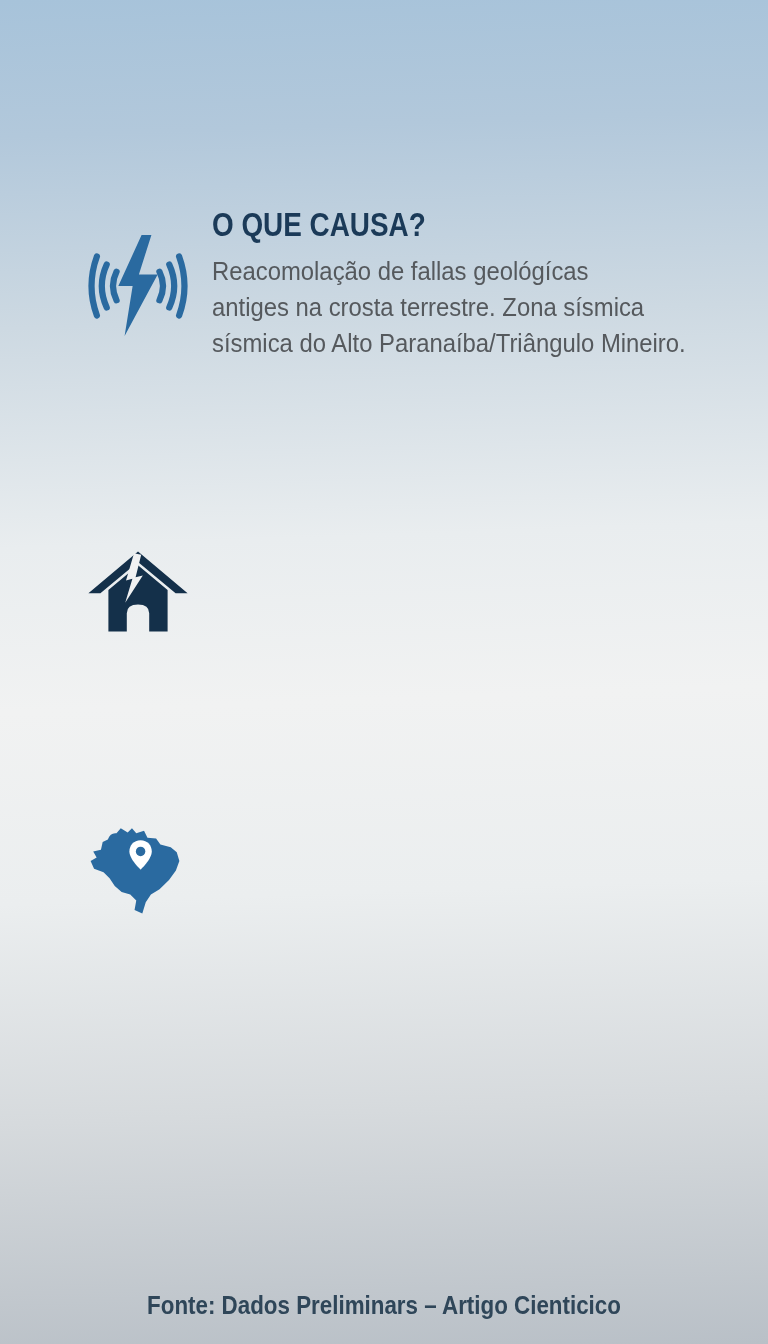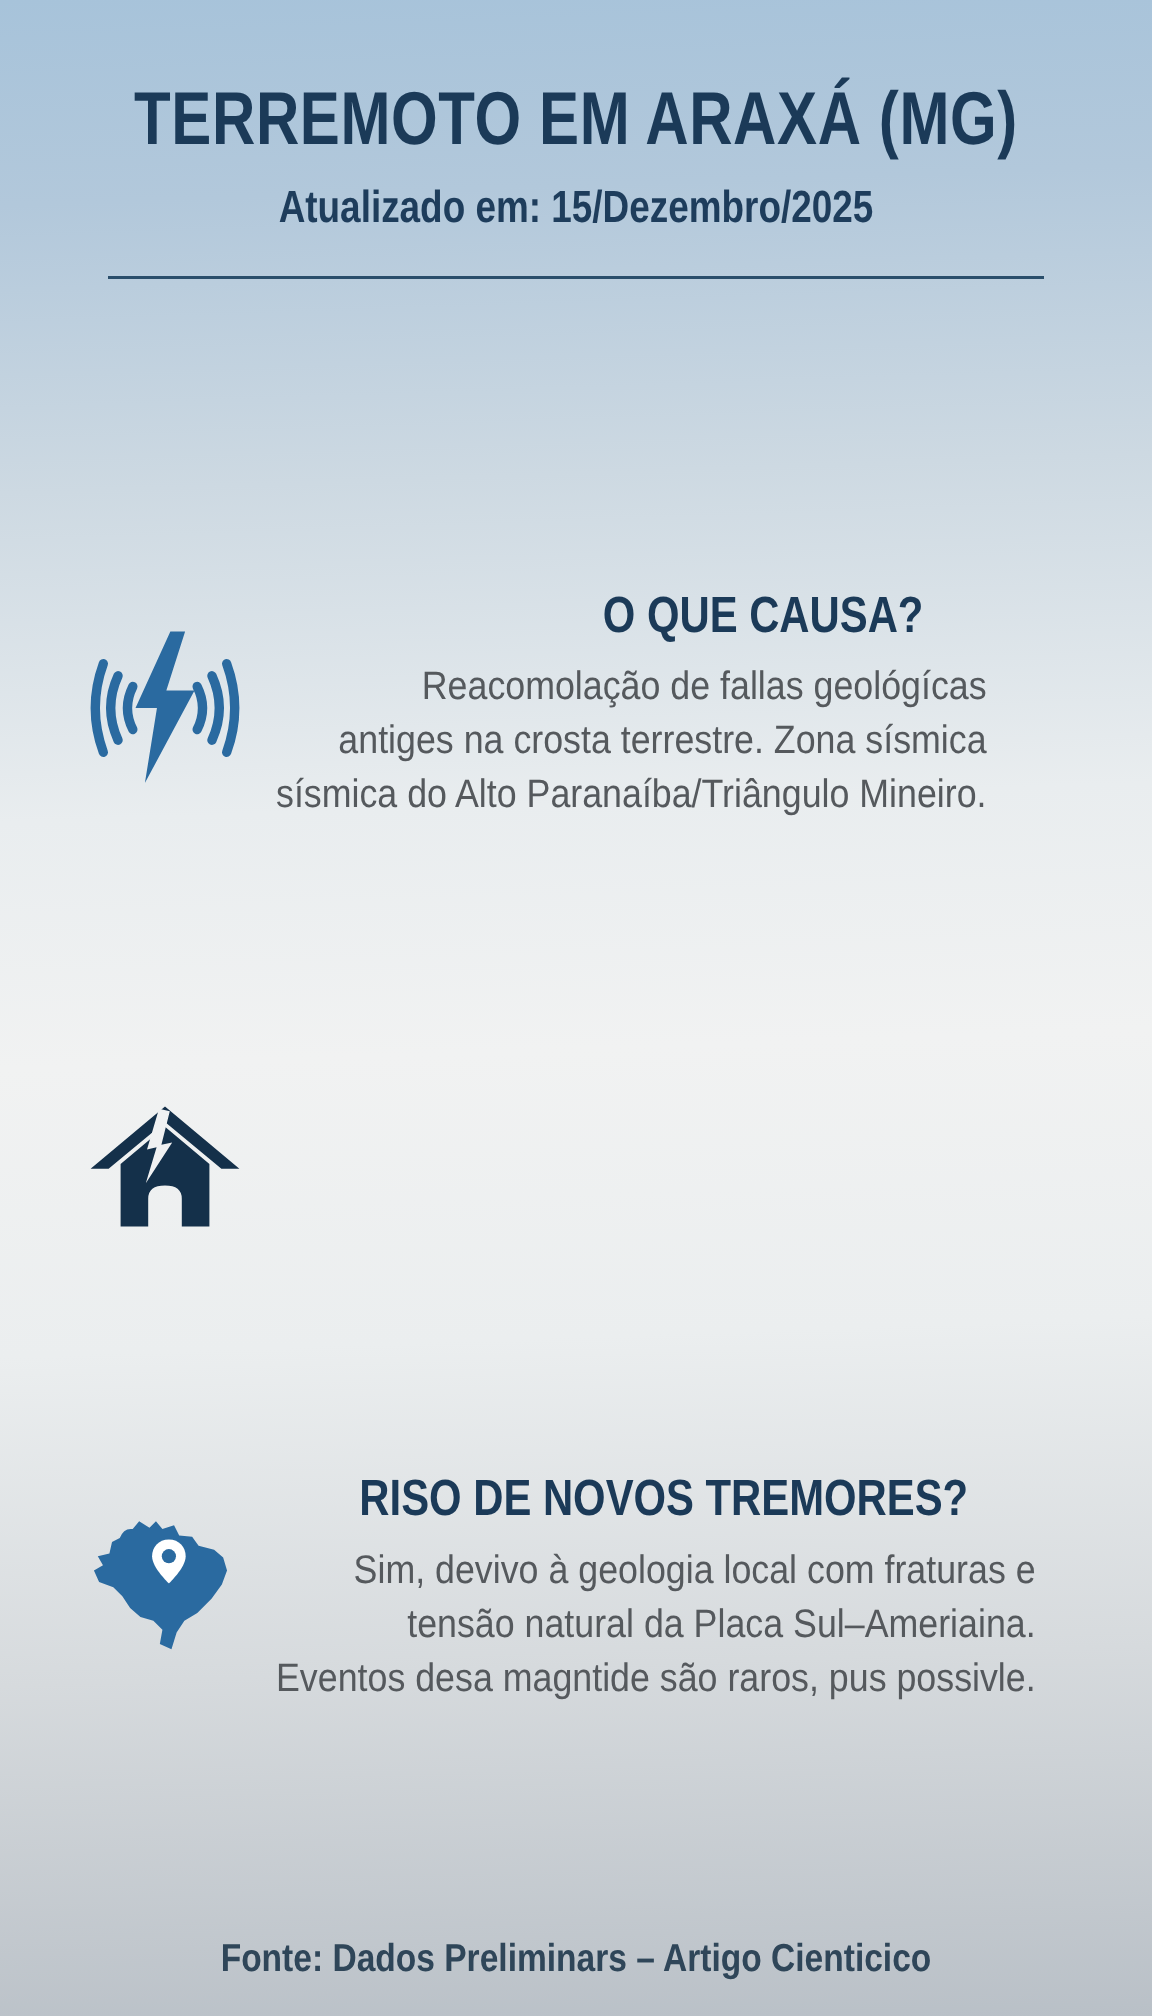--- a/index.html
+++ b/index.html
@@ -32,21 +32,21 @@
     transform: scaleX(0.82);
   }
   .divider {
     border: none;
     height: 2px;
     width: 624px;
     margin: 28px auto 0 auto;
     background: #2a4e6b;
   }
   .sections { margin-top: 204px; }
-  .section { display: flex; align-items: flex-start; padding-left: 48px; text-align: right; }
+  .section { display: flex; align-items: flex-start; padding-left: 76px; }
   .section-2 { margin-top: 160px; }
   .section-3 { margin-top: 158px; }
   .icon-col {
     flex: none;
     width: 124px;
     display: flex;
     justify-content: center;
     margin-top: 24px;
   }
   .text-col { margin-left: 12px; min-width: 0; }
@@ -81,25 +81,20 @@
     color: #2f4659;
     transform: scaleX(0.86);
   }
   .icon-svg { display: block; }
 </style>
 </head>
 <body>
 
 <div class="page">
 
-  <div class="header">
-    <h1 class="title">TERREMOTO EM ARAXÁ (MG)</h1>
-    <div class="subtitle">Atualizado em: 15/Dezembro/2025</div>
-    <hr class="divider">
-  </div>
 
   <div class="sections">
 
     <div class="section section-1">
       <div class="icon-col">
         <svg class="icon-svg" width="118" height="116" viewBox="-6 0 132 120" xmlns="http://www.w3.org/2000/svg">
           <polygon points="64,3 38,60 54,60 45,116 82,47 61,47 75,3" fill="#2a6aa0"></polygon>
           <g stroke="#2a6aa0" stroke-width="7" fill="none" stroke-linecap="round">
             <path d="M36,44 Q28,60 36,76"></path>
             <path d="M25,36 Q14,60 25,84"></path>
@@ -129,25 +124,19 @@
     </div>
 
     <div class="section section-3">
       <div class="icon-col">
         <svg class="icon-svg" width="112" height="112" viewBox="0 0 130 130" xmlns="http://www.w3.org/2000/svg">
           <path d="M30,26 Q33,18 40,19 L45,13 L53,18 L58,13 L63,19 L72,16 L76,24 L86,25 L91,32 L103,35 L110,41 L113,51 L109,62 L101,73 L90,84 L80,90 L74,99 L70,112 L61,108 L63,97 L56,90 L46,87 L38,80 L32,71 L25,64 L14,60 L10,51 L17,47 L13,40 L22,38 L24,29 Z" fill="#2a6aa0"></path>
           <path d="M68,27 C60,27 55,33 55,40 C55,49 68,61 68,61 C68,61 81,49 81,40 C81,33 76,27 68,27 Z" fill="#ffffff"></path>
           <circle cx="68" cy="40" r="5.5" fill="#2a6aa0"></circle>
         </svg>
       </div>
-      <div class="text-col">
-        <h2 class="heading">RISO DE NOVOS TREMORES?</h2>
-        <p class="body">Sim, devivo à geologia local com fraturas e
-tensão natural da Placa Sul–Ameriaina.
-Eventos desa magntide são raros, pus possivle.</p>
-      </div>
     </div>
 
   </div>
 
   <div class="footer">Fonte: Dados Preliminars – Artigo Cienticico</div>
 
 </div>
 
 </body></html>

